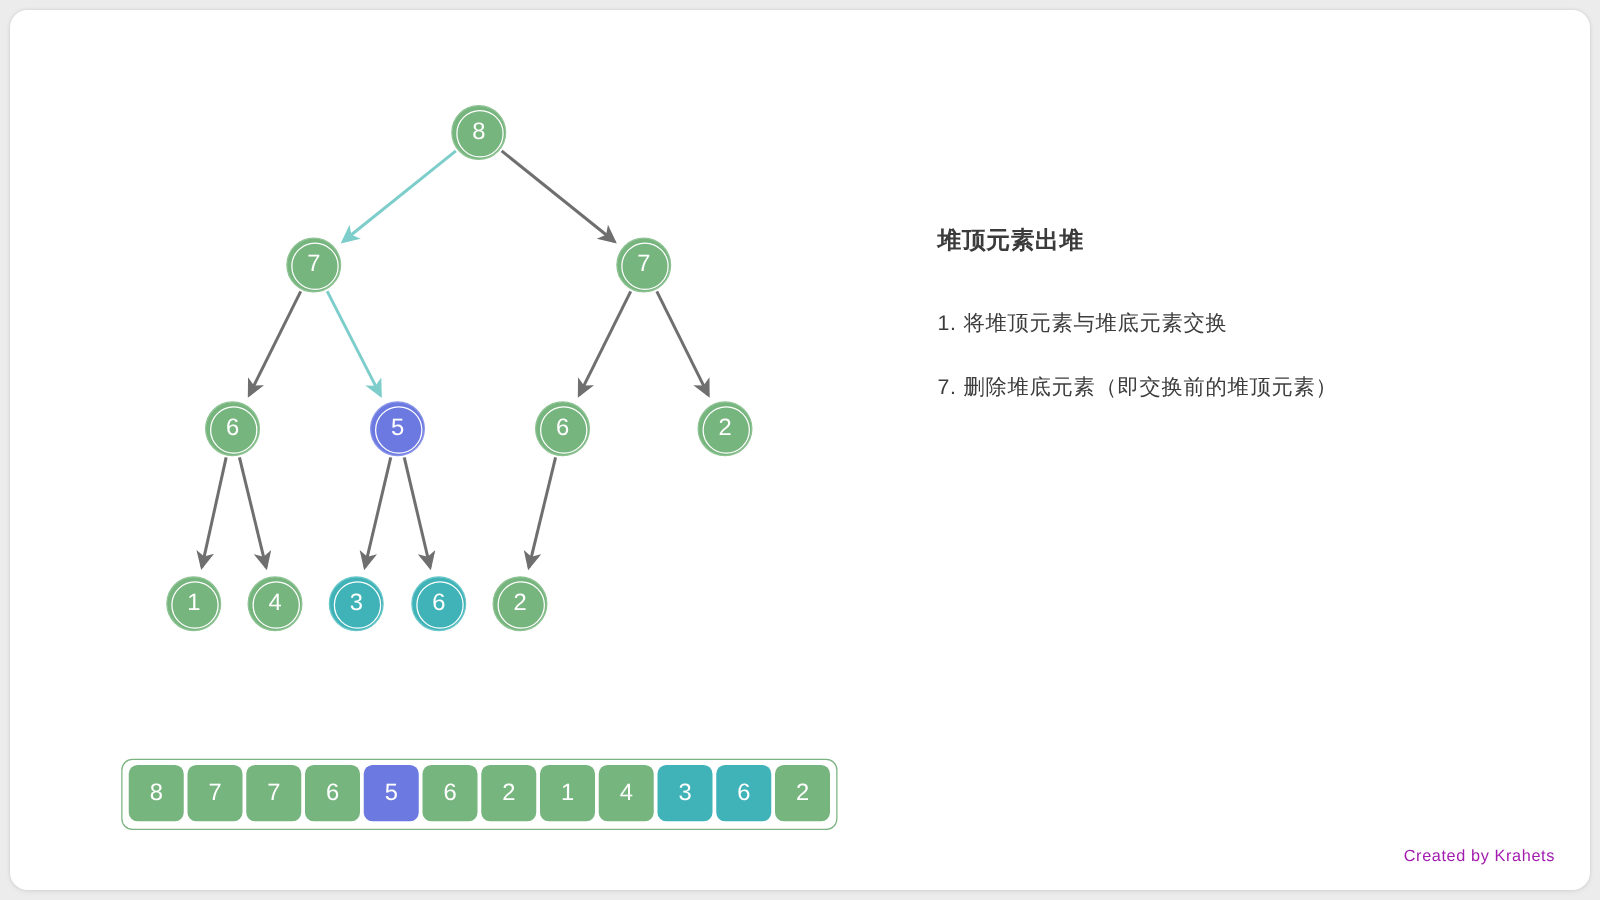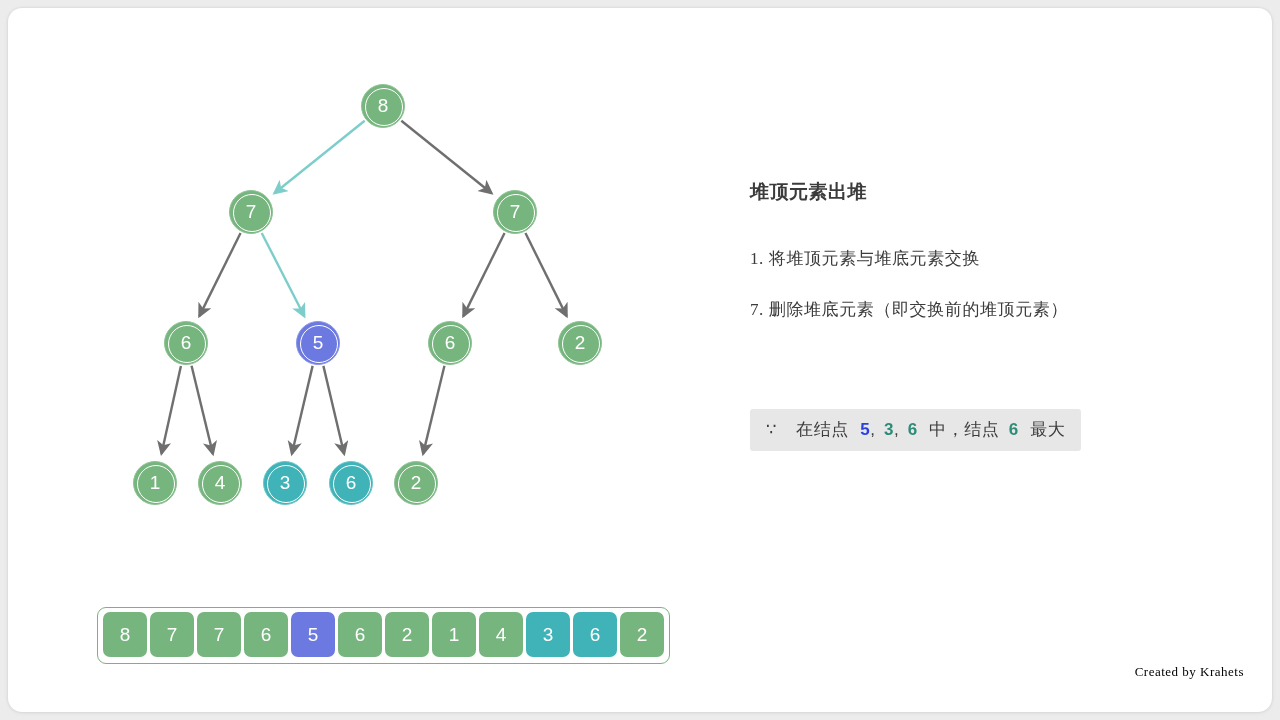--- a/index.html
+++ b/index.html
@@ -107,21 +107,20 @@
     font-size: 19px;
     font-weight: bold;
     color: #3b3b3b;
     letter-spacing: 0.5px;
   }
   .step-list {
     position: absolute;
     left: 0;
     top: 210px;
     width: 470px;
-    font-family: Liberation Serif, serif;
   }
   .step-item {
     font-size: 17px;
     color: #3c3c3c;
     line-height: 1;
     margin-bottom: 34px;
     letter-spacing: 0.6px;
     white-space: nowrap;
   }
   .note-box {
@@ -135,24 +134,24 @@
     color: #3c3c3c;
     white-space: nowrap;
     letter-spacing: 0.6px;
   }
   .note-box .hl-blue { color: #2a40e0; font-weight: bold; }
   .note-box .hl-teal { color: #2d8c78; font-weight: bold; }
 
   .credit {
     position: absolute;
     right: 28px;
-    bottom: 32px;
-    font-family: Liberation Serif, serif;
+    bottom: 20px;
+    font-family: Liberation Sans, sans-serif;
     font-size: 13px;
-    color: #000000;
+    color: #a21caf;
     letter-spacing: 0.5px;
   }
 </style>
 </head>
 <body>
 
 <div class="page-card">
 
   <div class="diagram">
 
@@ -272,27 +271,16 @@
   </div>
 
   <div class="panel">
     <div class="panel-title">堆顶元素出堆</div>
 
     <div class="step-list" id="step-list">
         <div class="step-item">1. 将堆顶元素与堆底元素交换</div>
         <div class="step-item">7. 删除堆底元素（即交换前的堆顶元素）</div>
       </div>
 
-    <div class="note-box">
-      <span>∵</span>
-      <span style="display:inline-block;width:8px"></span>
-      <span>在结点</span>
-      <span style="display:inline-block;width:6px"></span><span class="hl-blue">5</span><span>,</span>
-      <span style="display:inline-block;width:3px"></span><span class="hl-teal">3</span><span>,</span>
-      <span style="display:inline-block;width:3px"></span><span class="hl-teal">6</span>
-      <span style="display:inline-block;width:6px"></span><span>中，结点</span>
-      <span style="display:inline-block;width:4px"></span><span class="hl-teal">6</span>
-      <span style="display:inline-block;width:6px"></span><span>最大</span>
-    </div>
   </div>
 
   <div class="credit">Created by Krahets</div>
 </div>
 
 </body></html>

